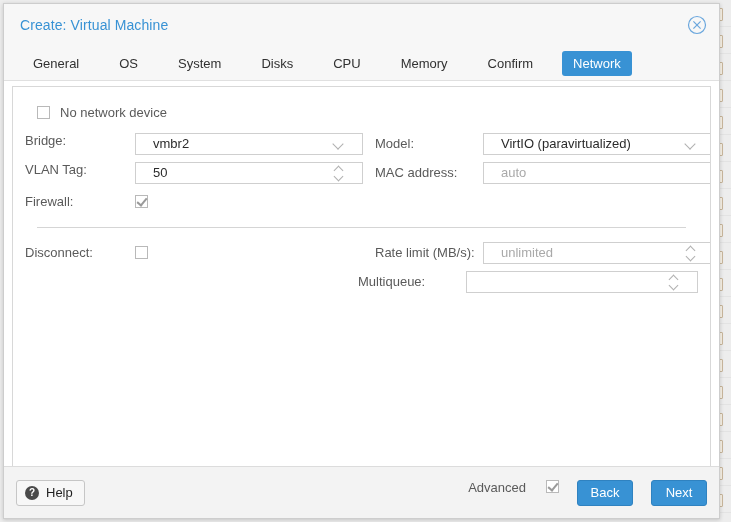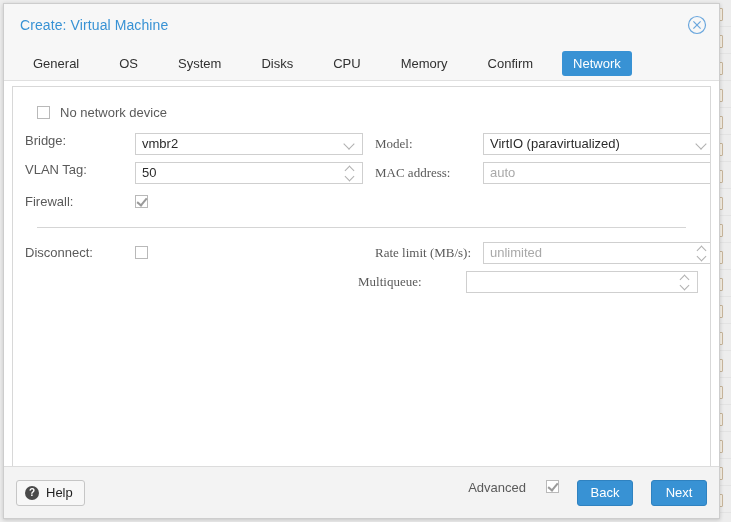--- a/index.html
+++ b/index.html
@@ -121,31 +121,31 @@
 
   .col-left  { width: 352px; display: flex; }
   .col-right { width: 340px; display: flex; align-items: center; margin-left: 12px; }
 
   .lbl {
     font-size: 13px;
     color: #5a5a5a;
     flex: 0 0 auto;
   }
   .col-left  .lbl { width: 110px; }
-  .col-right .lbl { width: 108px; font-family: Liberation Serif, serif; }
+  .col-right .lbl { width: 108px; }
 
   .field {
     height: 22px;
     border: 1px solid #cfcfcf;
     background: #fff;
     display: flex;
     align-items: center;
     font-size: 13px;
     color: #2b2b2b;
-    padding: 0 6px;
+    padding: 0 17px;
     position: relative;
   }
   .field.w-left  { width: 228px; }
   .field.w-right { width: 232px; }
   .field .val { flex: 1 1 auto; line-height: 20px; }
   .field .val.placeholder { color: #a9a9a9; }
 
   
   .chevron {
     width: 13px; height: 13px;

